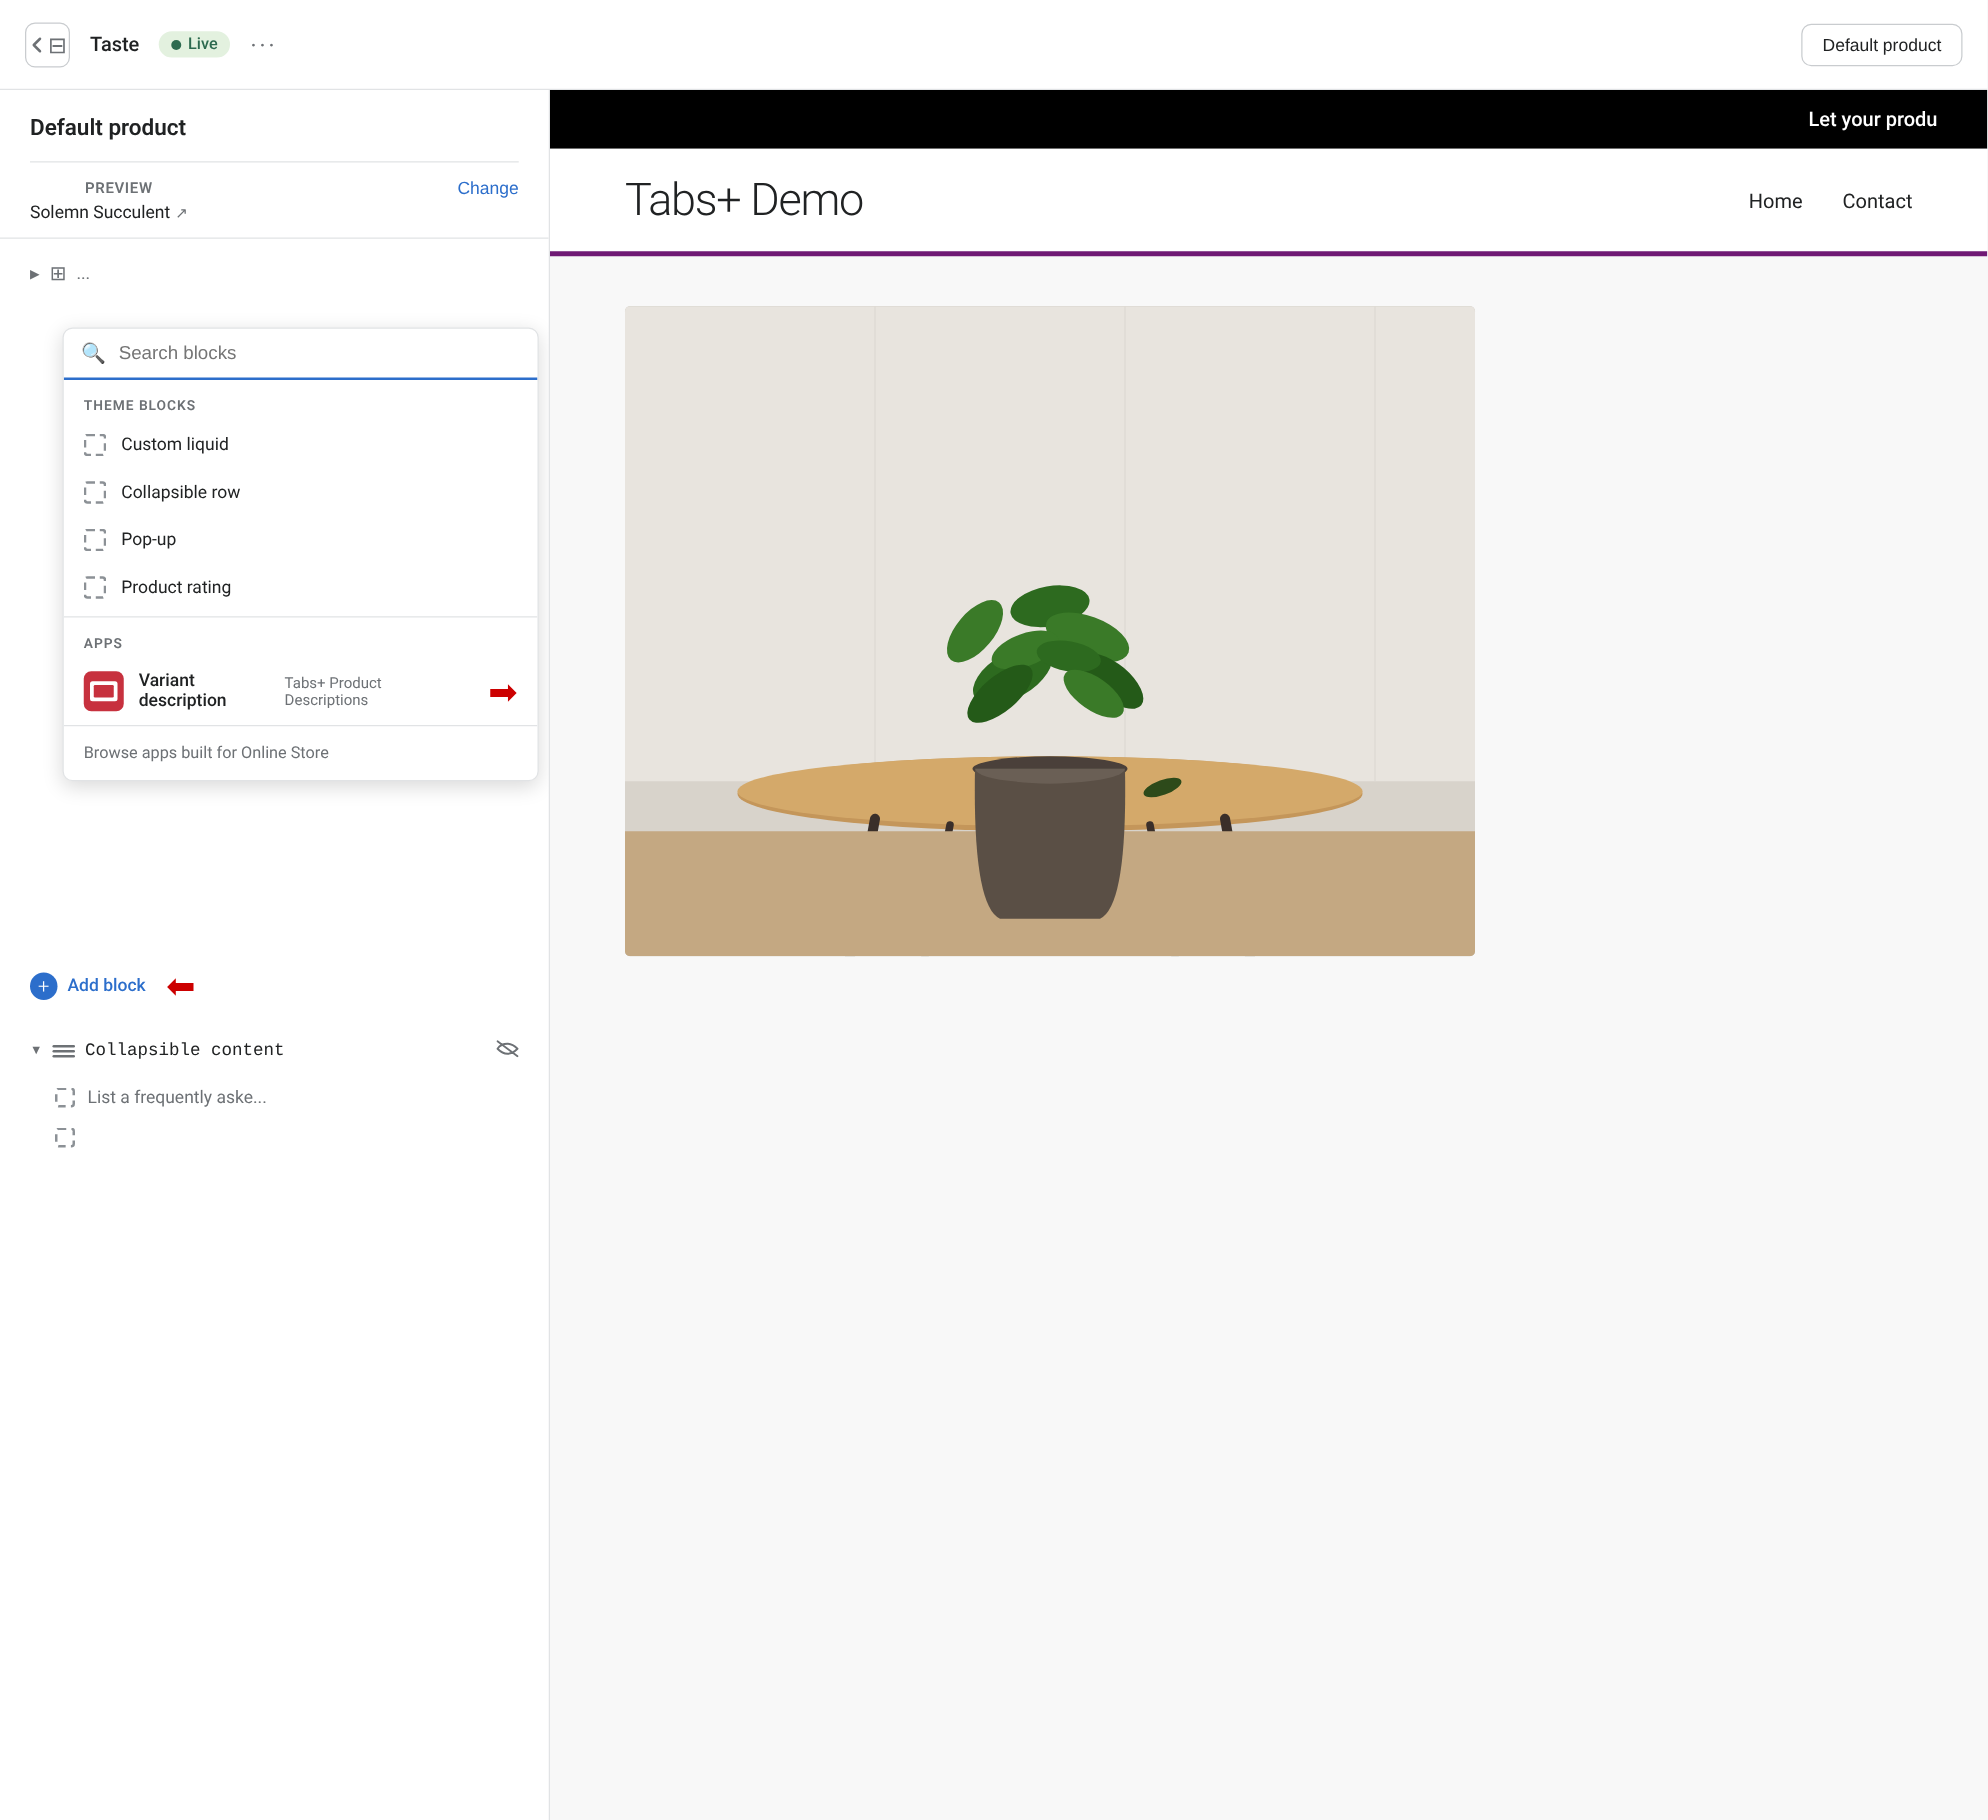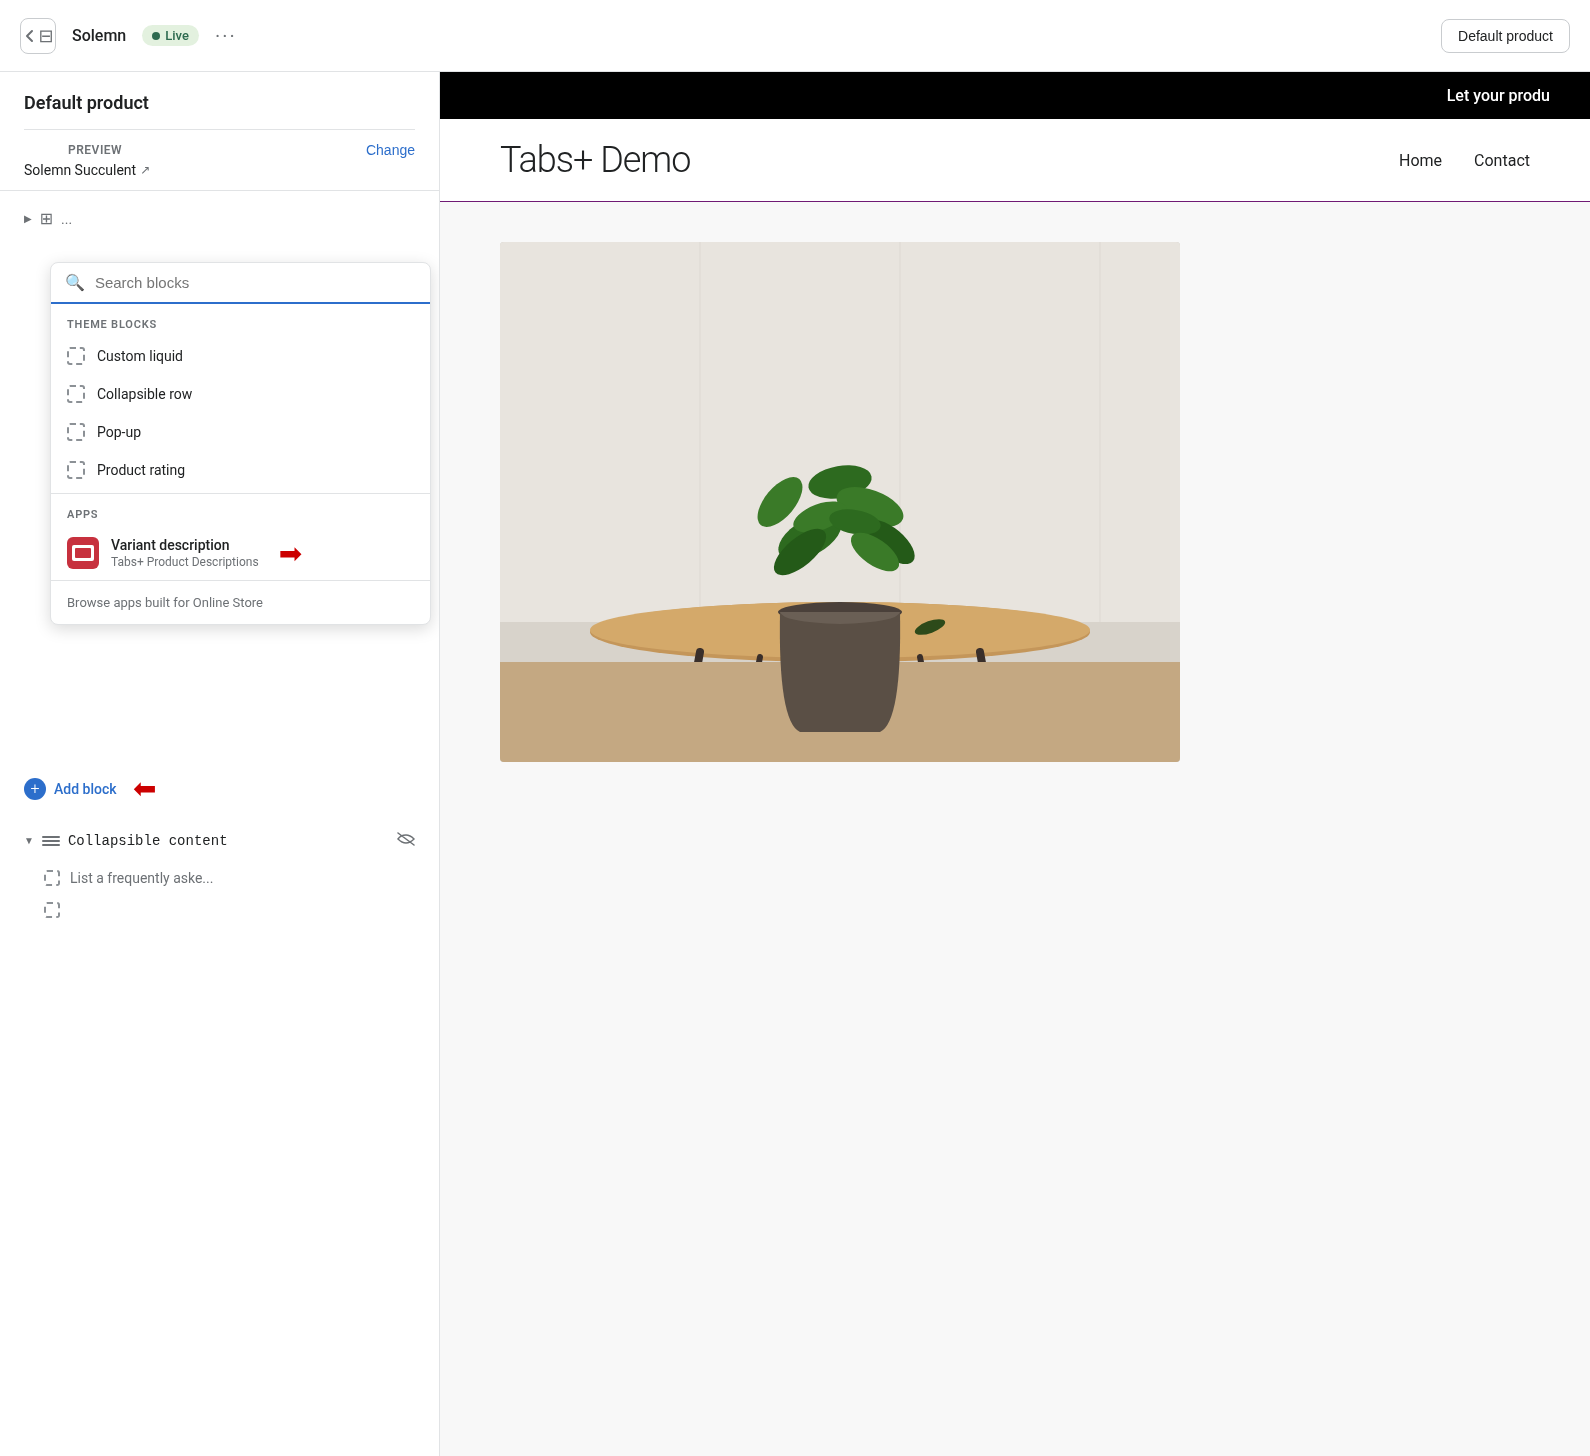--- a/index.html
+++ b/index.html
@@ -105,21 +105,21 @@
       display: flex; align-items: center; justify-content: center;
       flex-shrink: 0;
     }
     .app-icon-inner {
       width: 22px; height: 16px; background: #fff; border-radius: 2px;
       display: flex; align-items: center; justify-content: center;
     }
     .app-icon-inner-bar {
       width: 16px; height: 10px; background: #c7313e; border-radius: 1px;
     }
-    .app-block-text { display: flex; flex-direction: column; gap: 2px; }
+    .app-block-text { display: flex; flex-direction: row; gap: 2px; align-items: center; }
     .app-block-name { font-size: 14px; color: #202223; font-weight: 500; }
     .app-block-sub { font-size: 12px; color: #6d7175; }
 
     .browse-apps-link {
       display: block; padding: 14px 16px; font-size: 13px; color: #6d7175;
       border-top: 1px solid #e1e3e5; text-decoration: none;
     }
 
     
     .add-block-row {
@@ -150,21 +150,21 @@
       width: 100%; height: 100%; background: #f8f8f8;
       display: flex; flex-direction: column;
     }
     .store-topbar {
       background: #000; color: #fff; padding: 14px 40px;
       font-size: 16px; font-weight: 500; text-align: right;
     }
     .store-nav {
       background: #fff; padding: 20px 60px;
       display: flex; align-items: center; justify-content: space-between;
-      border-bottom: 1px solid #701a75;
+      border-bottom: 4px solid #701a75;
     }
     .store-logo { font-size: 36px; font-weight: 300; color: #202223; letter-spacing: -1px; }
     .store-nav-links { display: flex; gap: 32px; }
     .store-nav-link { font-size: 16px; color: #202223; text-decoration: none; }
     .store-body { padding: 40px 60px; overflow: hidden; }
     .store-product-img {
       width: 680px; height: 520px; background: #d4cfc8; border-radius: 4px;
       overflow: hidden; display: flex; align-items: center; justify-content: center;
       position: relative;
     }
@@ -173,21 +173,21 @@
 <body>
 
 <div class="topbar">
   <div class="topbar-back">
     <svg width="16" height="16" viewBox="0 0 16 16" fill="none">
       <path d="M10 3L5 8L10 13" stroke="#6d7175" stroke-width="2" stroke-linecap="round" stroke-linejoin="round"></path>
       <rect x="2" y="6" width="8" height="4" rx="1" fill="#6d7175" opacity="0"></rect>
     </svg>
     <span style="font-size:18px; color:#6d7175;">⊟</span>
   </div>
-  <span class="topbar-title">Solemn</span>
+  <span class="topbar-title">Taste</span>
   <div class="live-badge">
     <span class="live-dot"></span>
     <span>Live</span>
   </div>
   <span class="topbar-dots">···</span>
   <div class="topbar-spacer"></div>
   <button class="topbar-right-btn">Default product</button>
 </div>
 
 <div class="main-layout">

